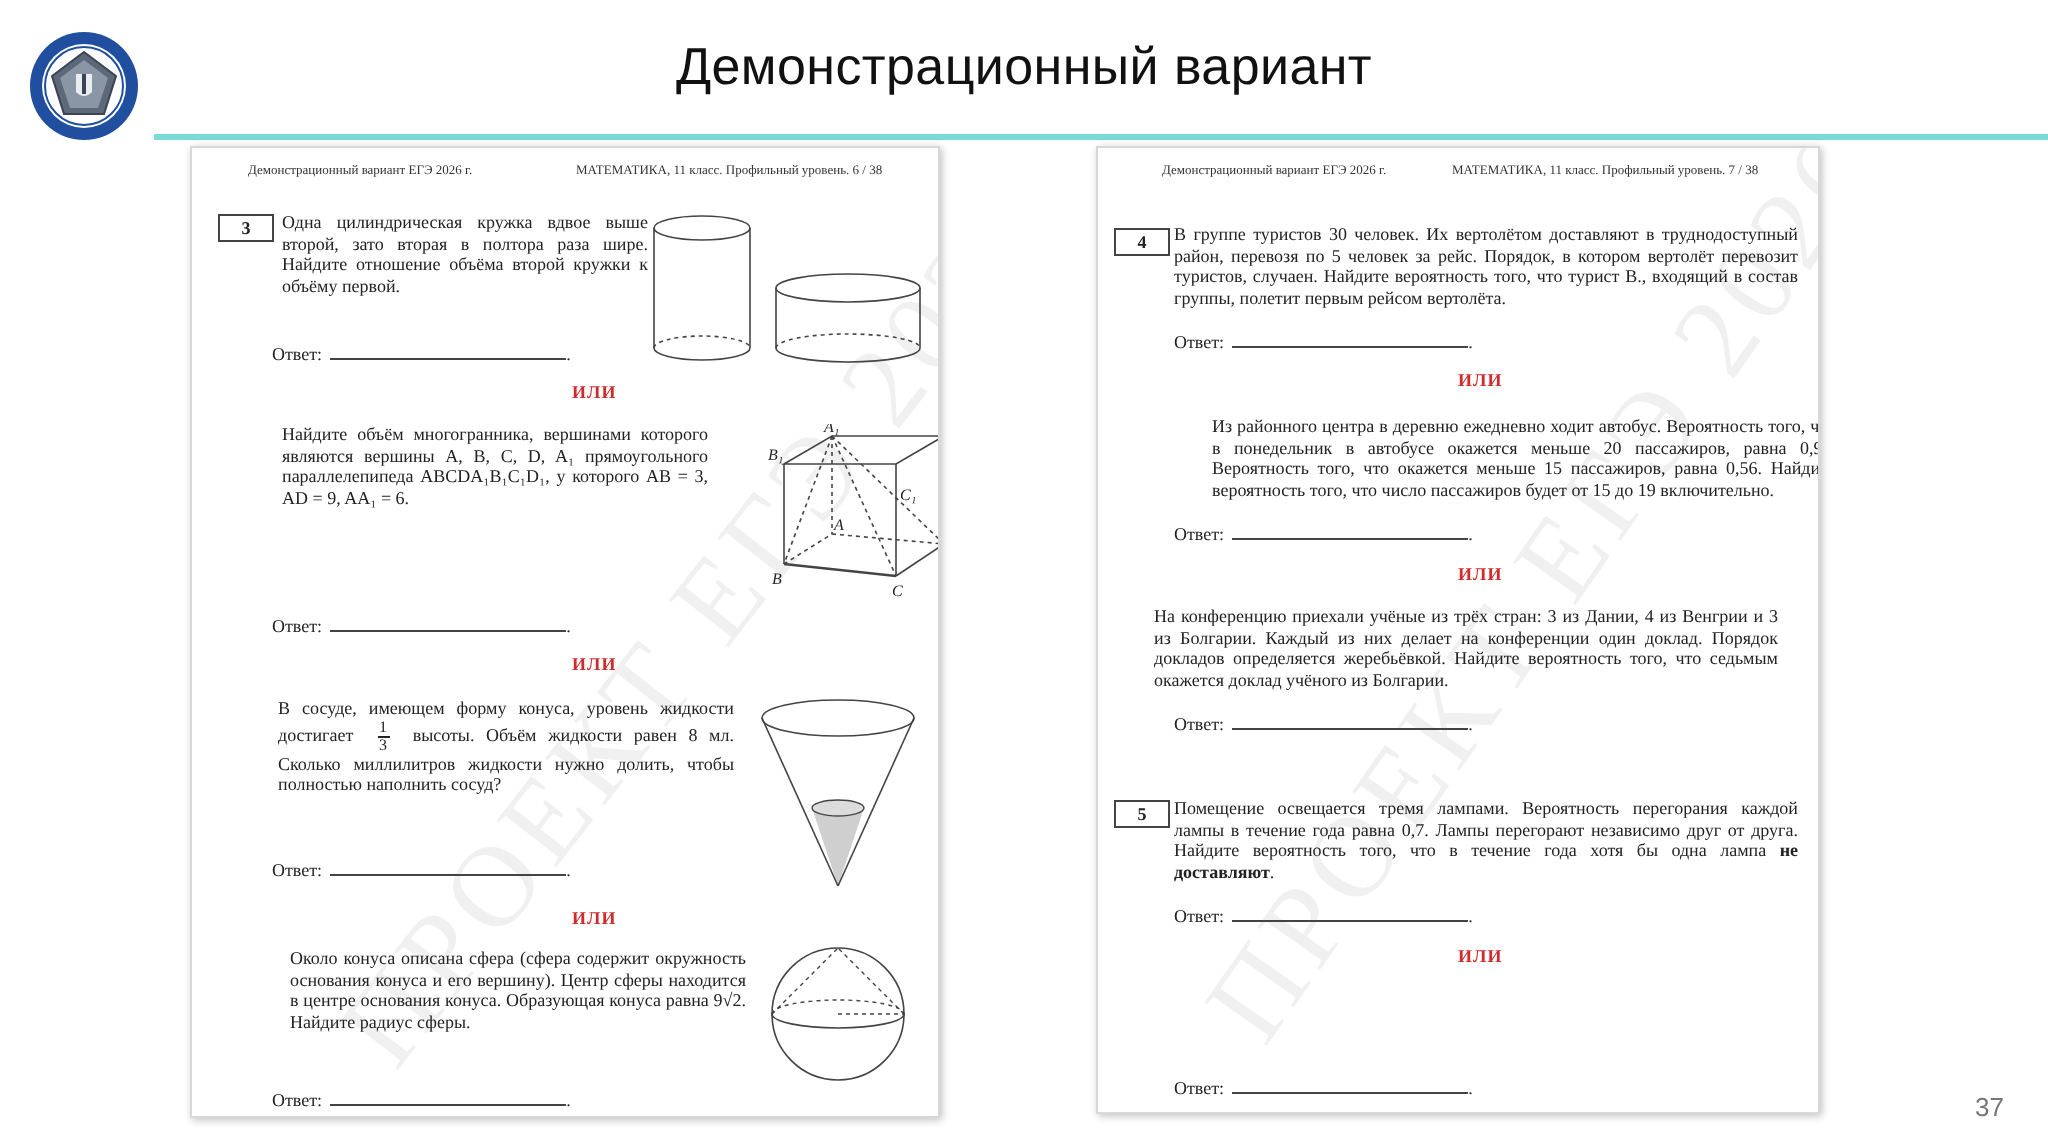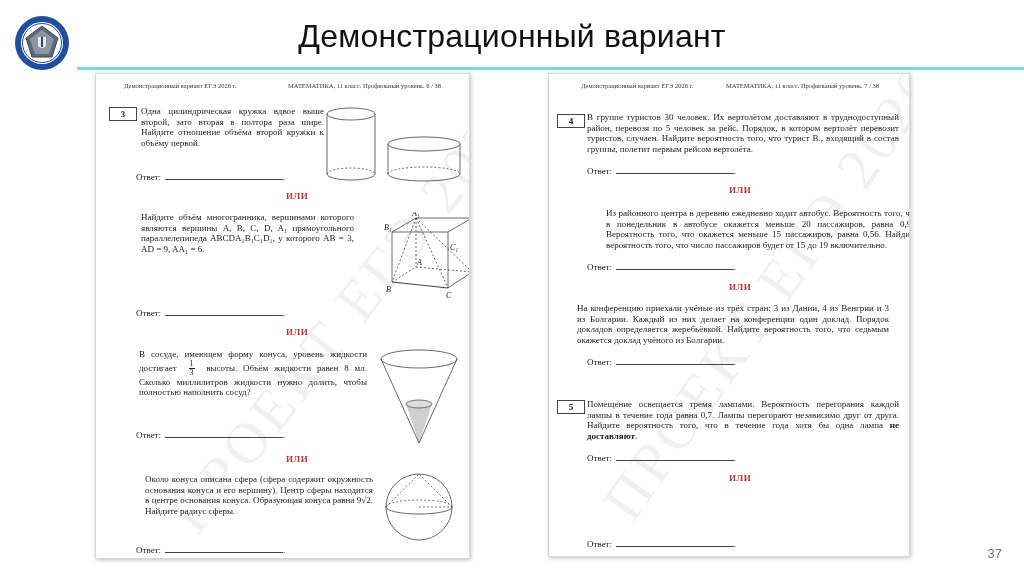--- a/index.html
+++ b/index.html
@@ -1,18 +1,18 @@
 <!DOCTYPE html>
 <html><head>
 <meta charset="utf-8">
 <style>
   html,body{margin:0;padding:0;}
   body{width:1024px;height:574px;background:#ffffff;position:relative;overflow:hidden;font-family:"Liberation Serif",serif;}
   .logo{position:absolute;left:14px;top:15px;width:56px;height:56px;}
-  .title{position:absolute;left:0;width:1024px;top:18px;text-align:center;font-family:"Liberation Sans",sans-serif;font-size:32px;color:#111;letter-spacing:0.2px;}
+  .title{position:absolute;left:0;width:1024px;top:18px;text-align:center;font-family:"Liberation Sans",sans-serif;font-size:26px;color:#111;letter-spacing:0.2px;}
   .rule{position:absolute;left:77px;top:67px;width:947px;height:3px;background:#7ad9d9;}
   .page{position:absolute;background:#fff;border:1px solid #d8d8d8;box-shadow:1px 1px 4px rgba(0,0,0,0.25);overflow:hidden;}
   .page.left{left:95px;top:73px;width:373px;height:484px;}
   .page.right{left:548px;top:73px;width:360px;height:482px;}
   .phdr{position:absolute;top:8px;font-size:6.5px;color:#333;white-space:nowrap;}
   .num{position:absolute;width:26px;height:12px;border:1px solid #444;font-size:9px;font-weight:bold;text-align:center;line-height:12px;color:#222;}
   .txt{position:absolute;font-size:9px;line-height:10.6px;color:#222;text-align:justify;}
   .ans{position:absolute;font-size:9px;color:#222;white-space:nowrap;}
   .ans .line{display:inline-block;width:118px;border-bottom:1px solid #444;margin-left:4px;height:8px;vertical-align:baseline;}
   .ili{position:absolute;font-size:9px;font-weight:bold;color:#d02b2b;letter-spacing:0.5px;}

